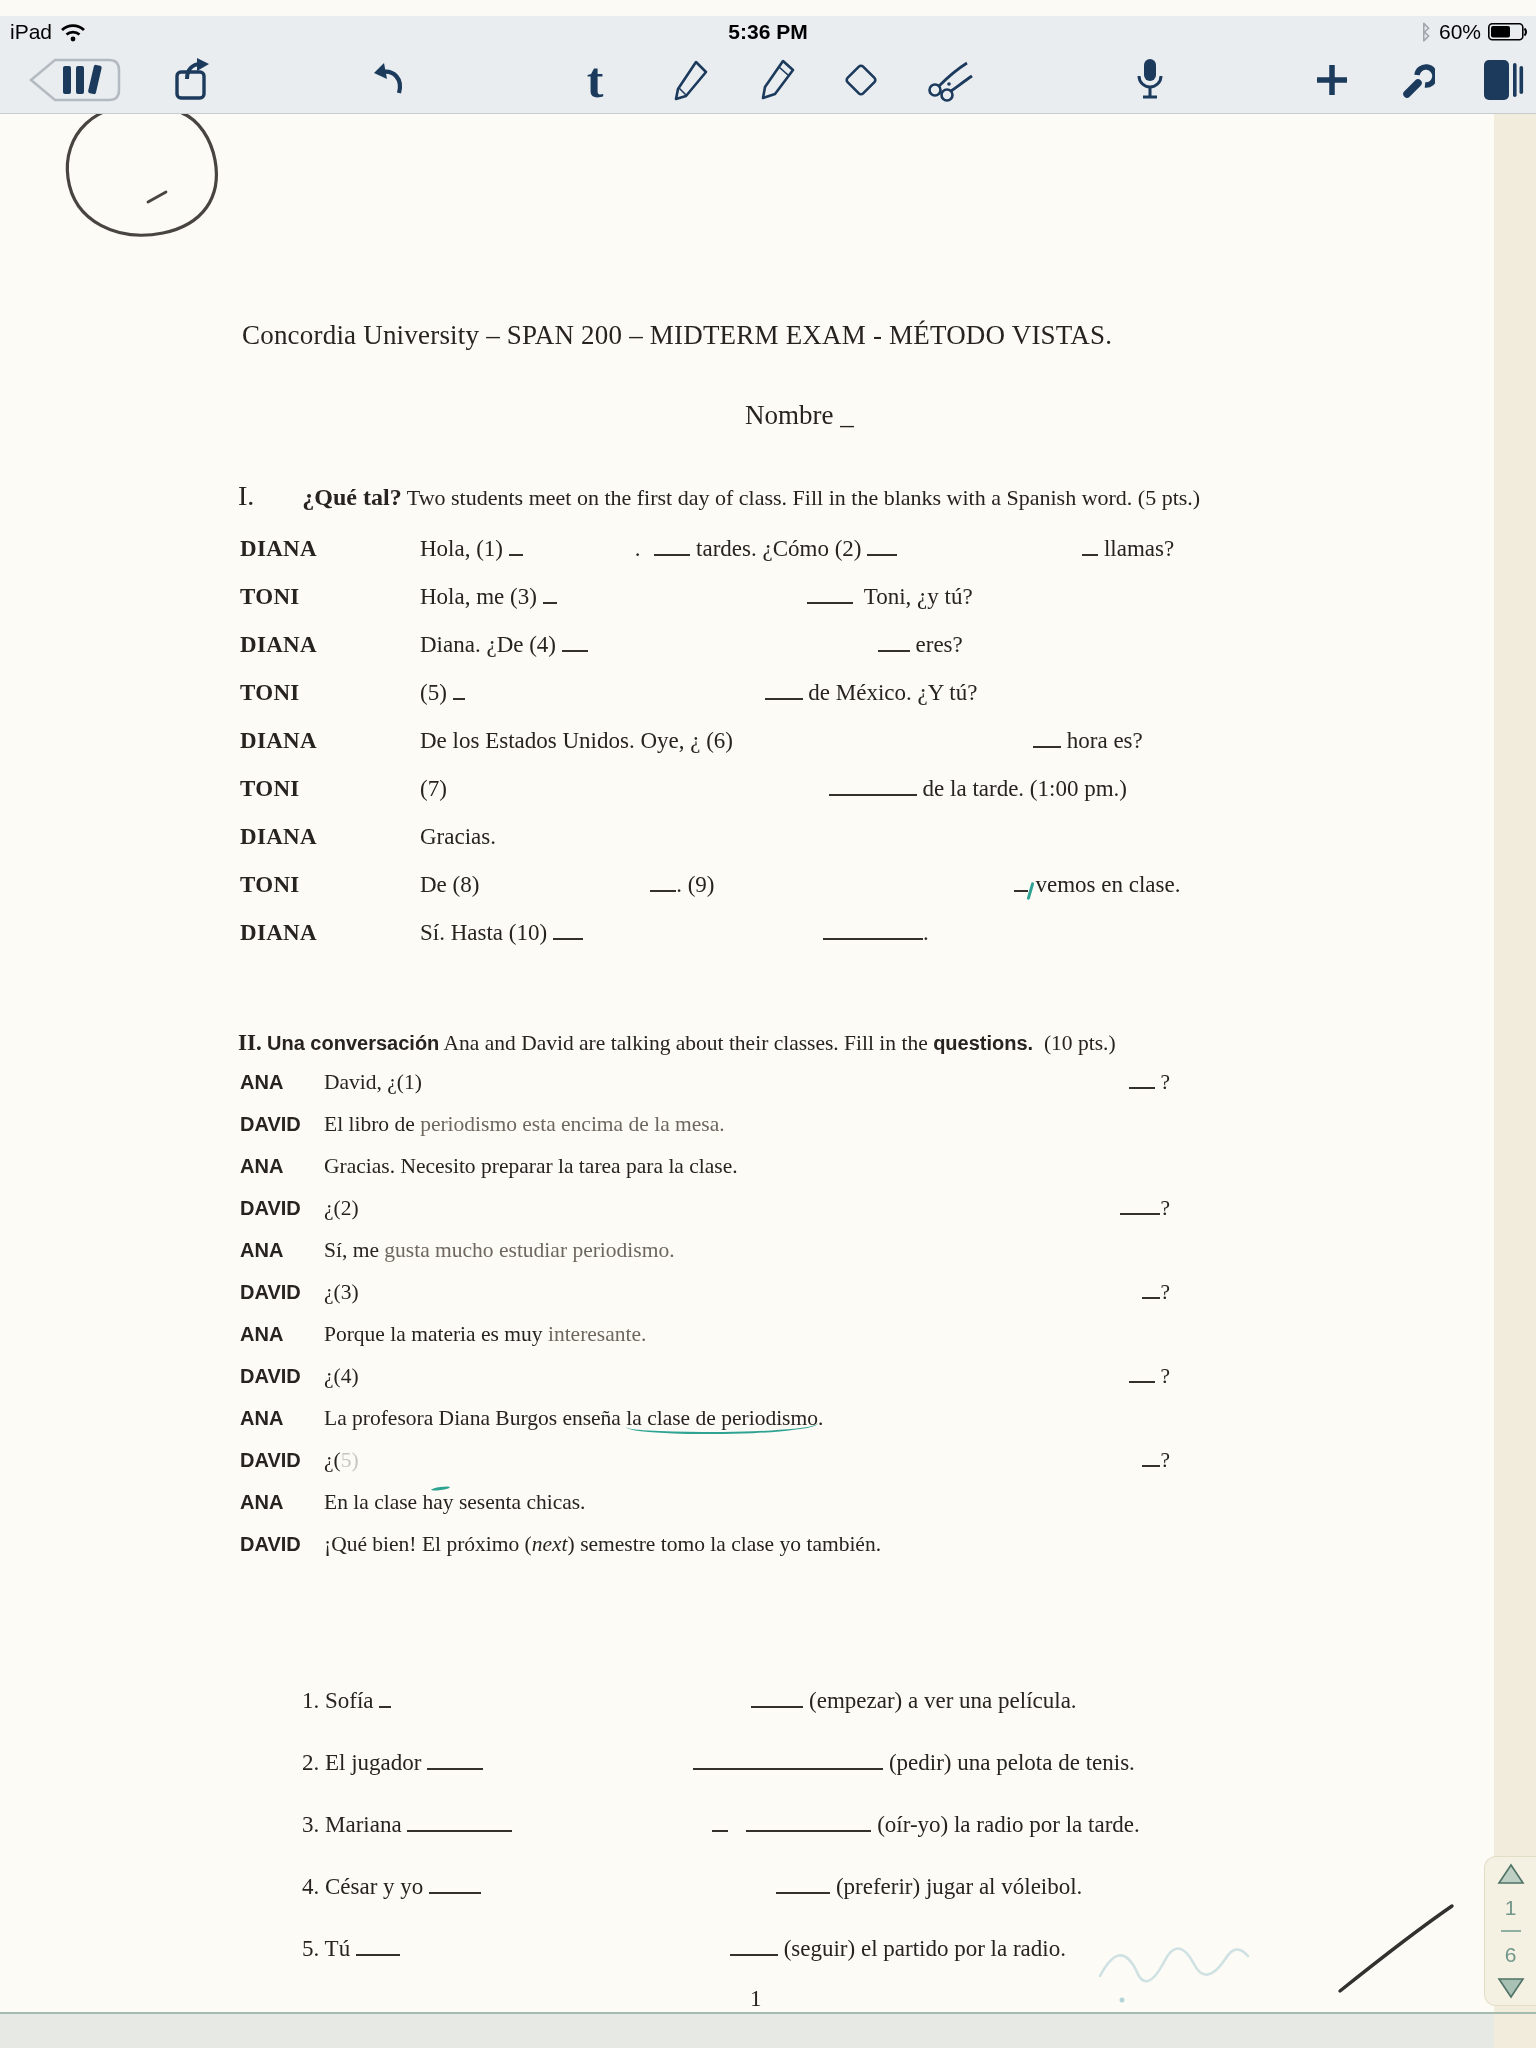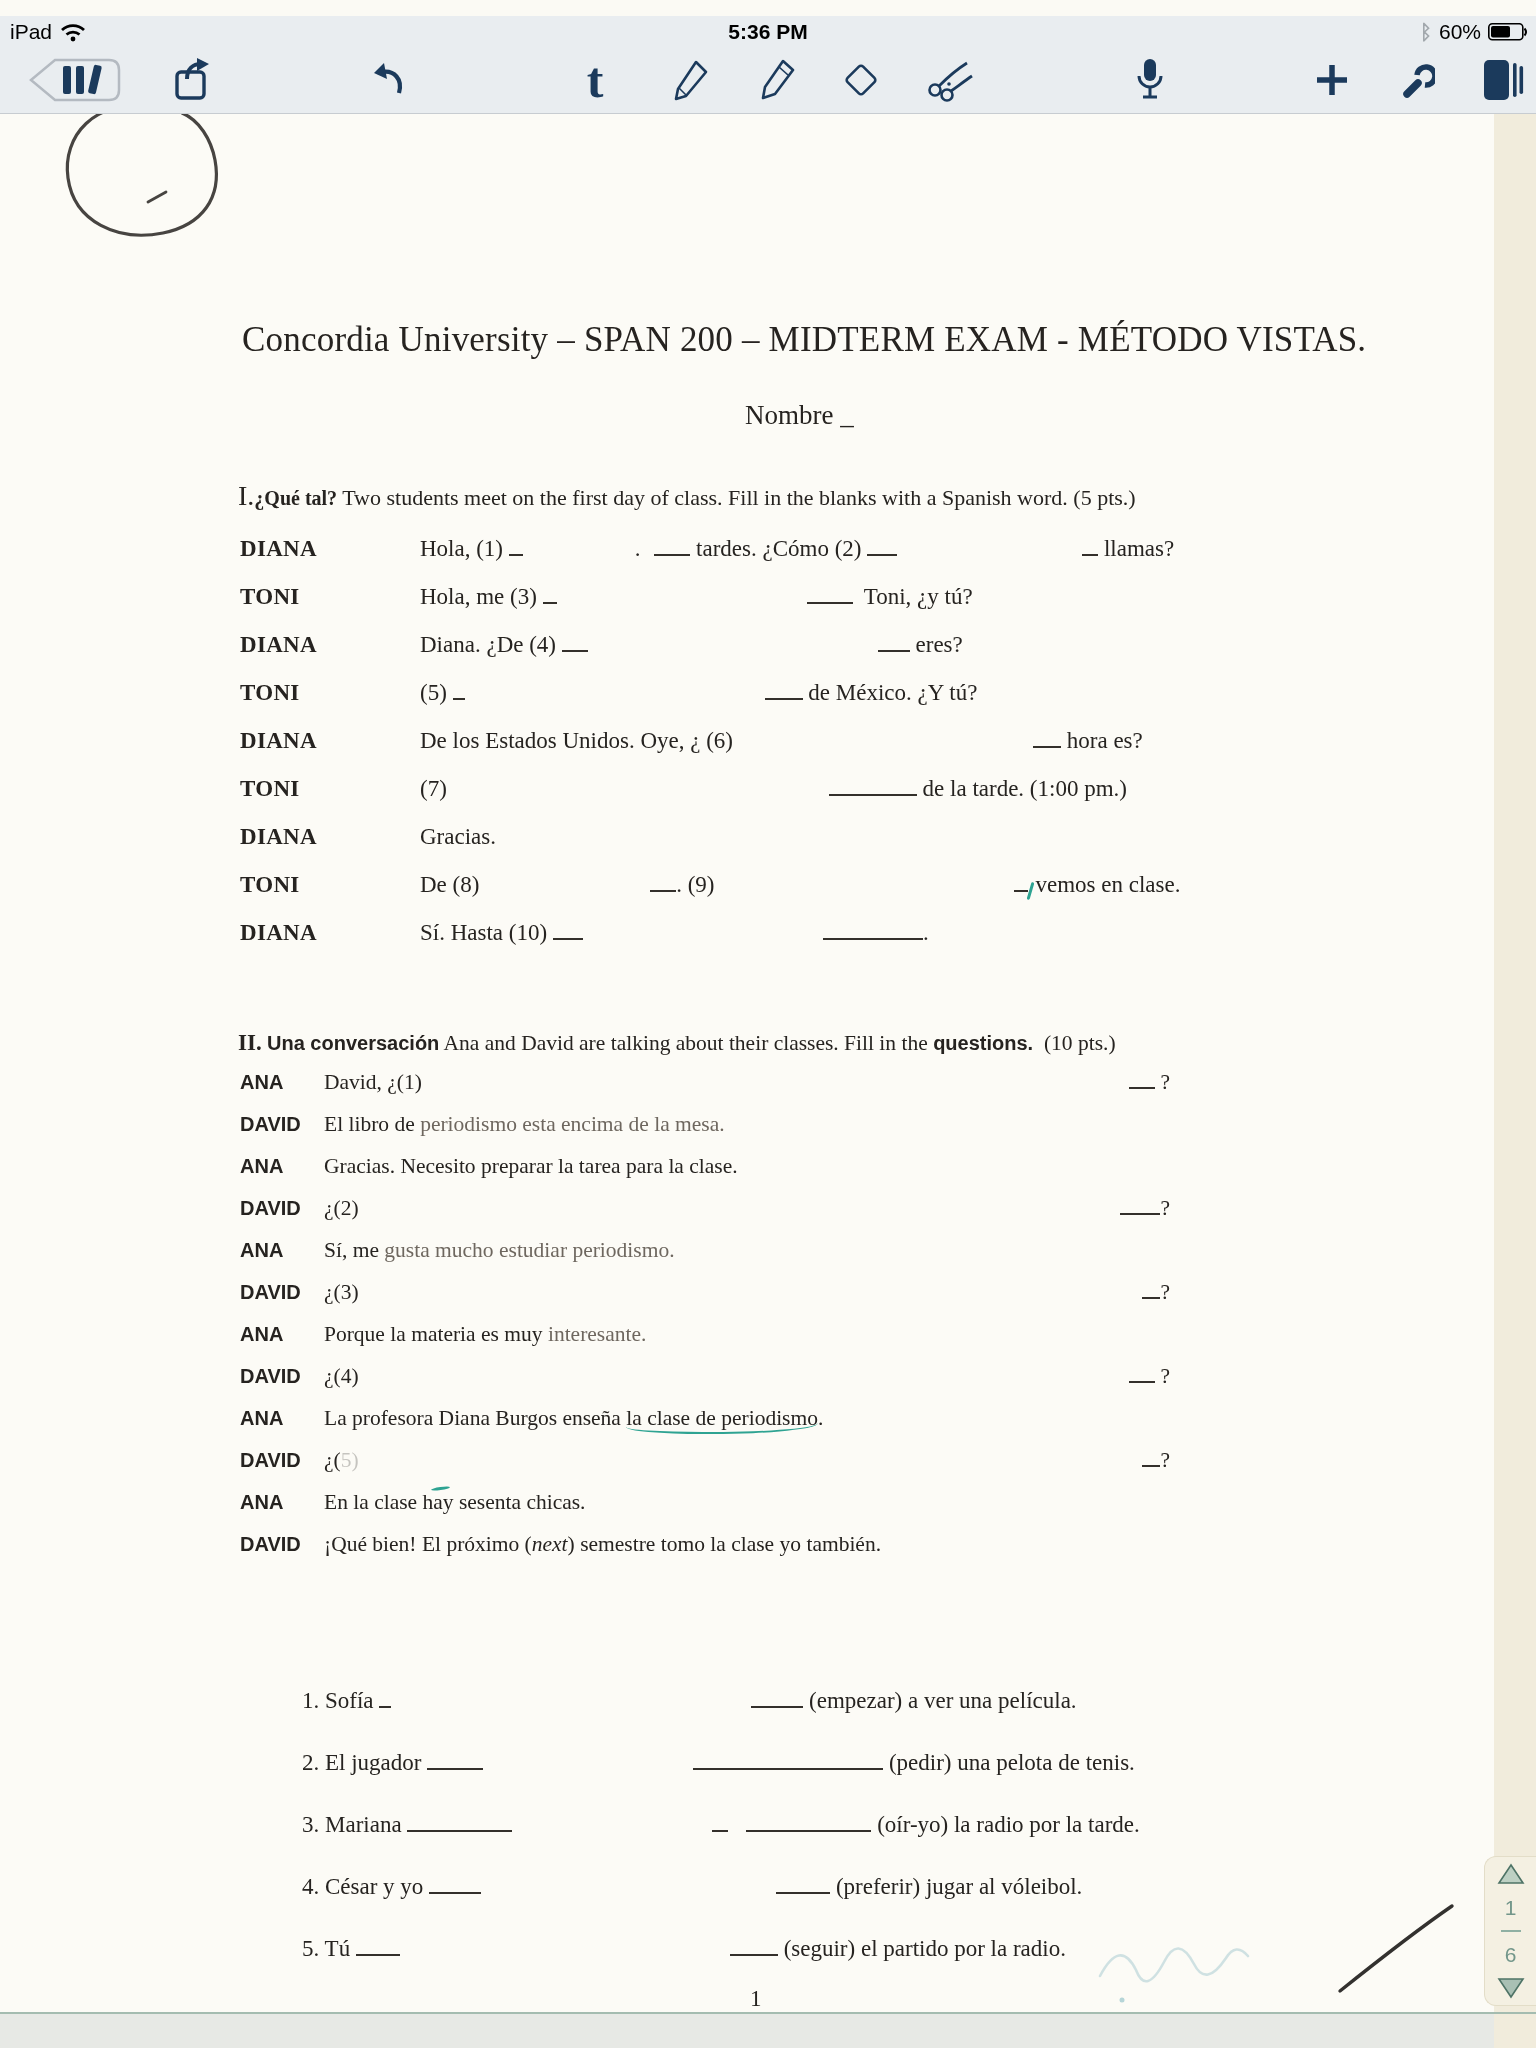--- a/index.html
+++ b/index.html
@@ -16,27 +16,27 @@
   .ticon{color:#1b3a5c;}
   .ttext{font-family:"Liberation Serif",serif;font-weight:700;font-size:50px;color:#1b3a5c;line-height:40px;}
   
   .page{position:absolute;top:98px;left:0;width:1536px;height:1915px;background:#fcfbf6;}
   .rightstrip{position:absolute;top:98px;right:0;width:42px;height:1950px;background:#f1ecdc;z-index:5;}
   .bottomstrip{position:absolute;top:2014px;left:0;width:1536px;height:34px;background:#e7e9e5;z-index:4;}
   .pageline{position:absolute;top:2012px;left:0;width:1536px;height:2px;background:#a4bcb0;z-index:6;}
   .overlay{position:absolute;top:0;left:0;z-index:10;pointer-events:none;}
   
   .abs{position:absolute;}
-  .title{font-size:35px;letter-spacing:.2px;}
+  .title{font-size:27px;letter-spacing:.2px;}
   .nombre{font-size:27px;}
   .sec-head{font-size:22px;white-space:pre;}
   .h-no1{font-size:28px;}
   .h-no2{font-size:23px;font-weight:700;margin-top:28px;}
   .h-no3{font-size:20px;}
-  .h-boldserif{font-weight:700;font-size:20px;}
+  .h-boldserif{font-weight:700;font-size:24px;margin-left:48px;}
   .h-boldsans{font-family:"Liberation Sans",sans-serif;font-weight:700;font-size:20px;}
   .h-boldsans2{font-family:"Liberation Sans",sans-serif;font-weight:700;font-size:22px;}
   .h-serif{font-size:22px;}
   .h-serif2{font-size:21.5px;}
   .pagenum{font-size:23px;}
   
   .lines{position:absolute;}
   .dlg-row{display:flex;align-items:baseline;overflow:visible;justify-content:space-between;}
   .s1 .dlg-row{height:48px;font-size:23px;}
   .s2 .dlg-row{height:42px;font-size:21.5px;}

